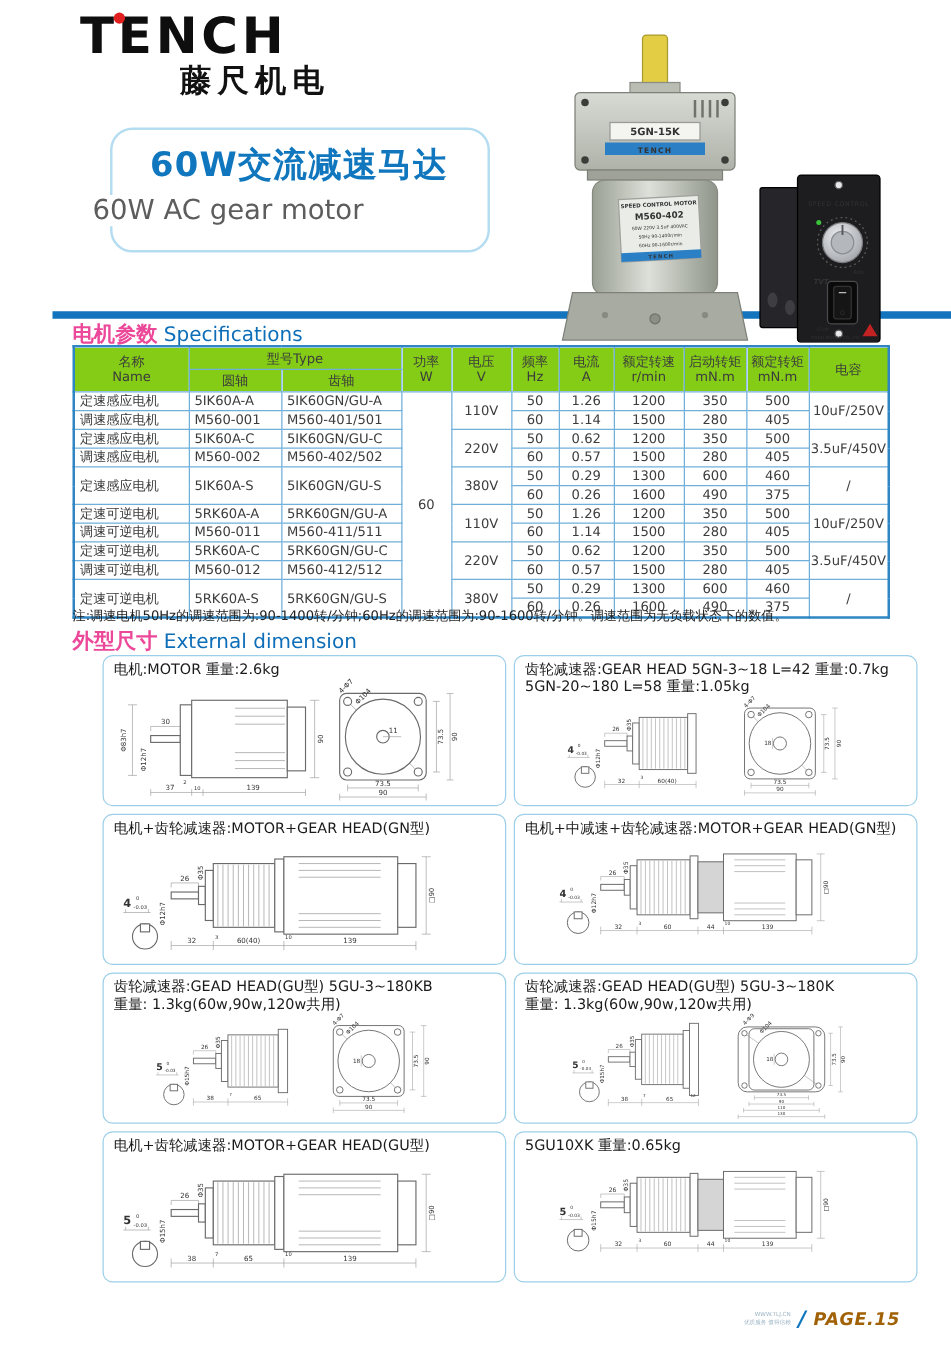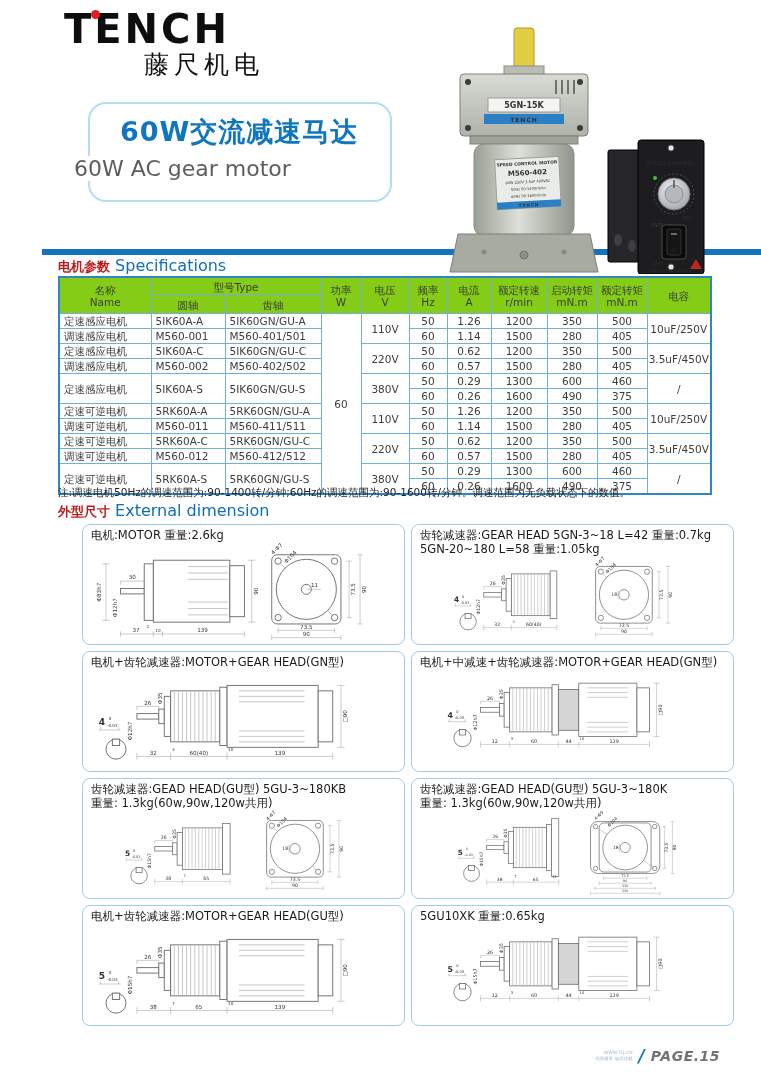--- a/index.html
+++ b/index.html
@@ -2,30 +2,30 @@
 <html><head>
 <meta charset="utf-8">
 <style>
   html,body{margin:0;padding:0;background:#fff;}
   .page{position:relative;width:761px;height:1087px;background:#fff;overflow:hidden;
         font-family:"DejaVu Sans","Liberation Sans",sans-serif;}
   
   .logo{position:absolute;left:64px;top:8px;}
   .logo-word{font-size:40px;font-weight:bold;letter-spacing:3px;color:#0e0e0e;line-height:42px;}
   .logo-dot{position:absolute;left:27px;top:2px;width:9px;height:9px;border-radius:50%;background:#e21f1f;}
-  .logo-cn{font-size:25px;font-weight:normal;color:#111;letter-spacing:5px;margin-left:80px;margin-top:-2px;}
+  .logo-cn{font-size:25px;font-weight:bold;color:#111;letter-spacing:5px;margin-left:80px;margin-top:-2px;}
   .titlebox{position:absolute;left:88px;top:102px;width:300px;height:96px;
             border:2px solid #b4ddf1;border-radius:18px;}
   .t-cn{position:absolute;left:30px;top:10px;font-size:27px;font-weight:bold;color:#1077be;letter-spacing:1px;white-space:nowrap;}
   .t-en{position:absolute;left:-20px;top:52px;font-size:22px;color:#5d5d5d;background:#fff;padding:0 4px;white-space:nowrap;}
   .bluebar{position:absolute;left:42px;top:249px;width:719px;height:6px;background:#1274bd;z-index:1;}
   .photos{position:absolute;left:440px;top:22px;width:320px;height:252px;z-index:2;}
   
   .sec{position:absolute;left:58px;z-index:3;}
-  .sec-cn{font-size:13px;font-weight:bold;color:#b91c1c;}
+  .sec-cn{font-size:17px;font-weight:bold;color:#ec4899;}
   .sec-en{font-size:16px;color:#0e6eb8;}
   
   .spec-wrap{position:absolute;left:58px;top:276px;width:652px;}
   table.spec{border-collapse:collapse;width:652px;table-layout:fixed;border:2px solid #2f86c3;}
   table.spec th,table.spec td{border:1px solid #6fb0da;font-size:10.5px;color:#3c3c3c;
        text-align:center;padding:0;height:14px;line-height:12px;overflow:hidden;white-space:nowrap;}
   table.spec th{background:#84cc16;font-weight:normal;height:17px;}
   table.spec td.l{text-align:left;padding-left:4px;}
   .note{position:absolute;left:58px;top:486px;width:660px;font-size:10.5px;color:#222;}
   
@@ -40,21 +40,21 @@
   .gry{fill:#d5d5d5;stroke:#6a6a6a;stroke-width:1;}
   .tn{fill:none;stroke:#8c8c8c;stroke-width:.55;}
   .dl{fill:none;stroke:#999;stroke-width:.55;}
   svg text{fill:#333;font-family:"DejaVu Sans",sans-serif;}
   .t6{font-size:6.2px;} .t45{font-size:4.6px;} .kt{font-size:10px;font-weight:bold;}
   .mid{text-anchor:middle;}
   
   .footer{position:absolute;left:540px;top:1046px;width:180px;display:flex;align-items:center;justify-content:flex-end;gap:6px;z-index:3;}
   .f-small{text-align:right;color:#9fb6c6;font-size:4.5px;line-height:6px;}
   .f-slash{font-size:17px;color:#1077be;font-style:italic;font-weight:bold;}
-  .f-page{font-size:14px;font-weight:bold;font-style:italic;color:#737373;letter-spacing:.5px;}
+  .f-page{font-size:14px;font-weight:bold;font-style:italic;color:#a16207;letter-spacing:.5px;}
 </style>
 </head>
 <body>
 
 <div class="page">
 
   <div class="logo">
     <span class="logo-word">TENCH</span>
     <span class="logo-dot"></span>
     <div class="logo-cn">藤尺机电</div>

